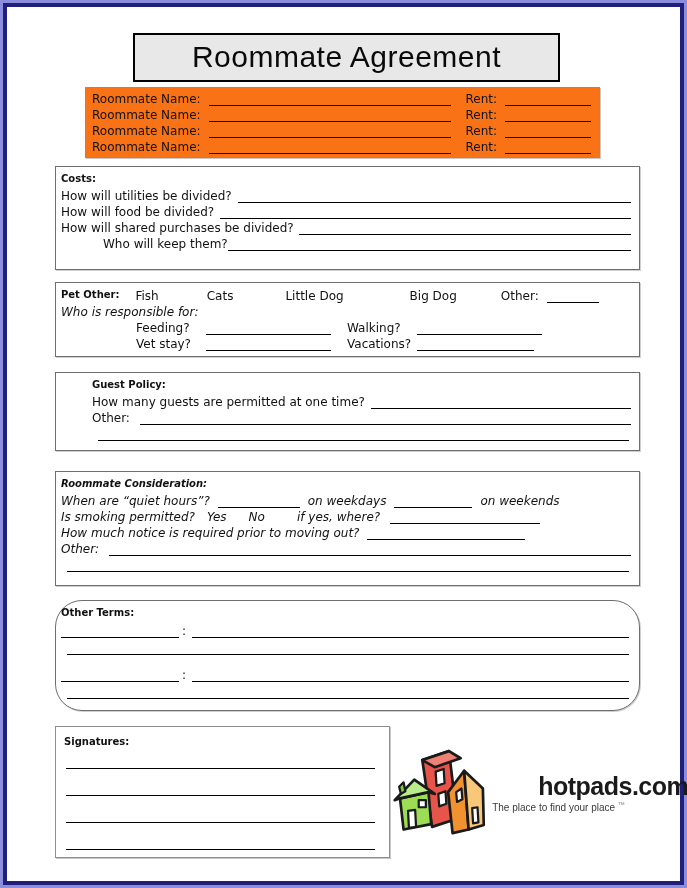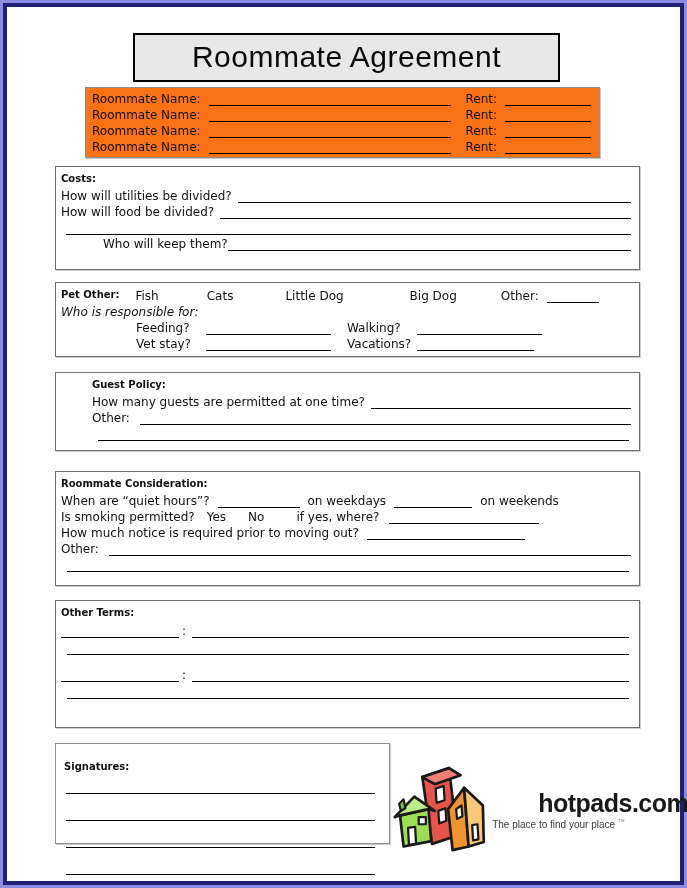--- a/index.html
+++ b/index.html
@@ -71,37 +71,37 @@
   }
   .heading { font-weight:bold; font-size:10px; height:17px; display:flex; align-items:center; }
   .italic { font-style:italic; }
   .indent42 { margin-left:42px; }
   .indent75 { margin-left:75px; }
   .fullline { margin:0 2px 0 6px; }
   
   .costs   { margin-top:8px;  padding-bottom:18px; }
   .pets    { margin-top:12px; padding-bottom:5px; }
   .guests  { margin-top:15px; padding-bottom:9px;padding-left:36px; }
-  .consid  { margin-top:20px; padding-bottom:13px; }
-  .terms   { margin-top:14px; padding-bottom:28px; }
+  .consid  { margin-top:20px; padding-bottom:13px;font-style:italic; }
+  .terms   { margin-top:14px; padding-bottom:11px;border-radius:27px; }
   .terms .row { height:17px; }
   .terms .spacer { height:10px; }
   .colon { margin:0 6px 0 3px; }
   
   .bottom-row {
     margin:15px 8px 0 48px;
     display:flex;
     align-items:flex-start;
   }
   .sig-box {
     box-sizing:border-box;
-    width:365px; height:101px;
+    width:365px; height:132px;
     border:1px solid #8e8e8e;
     box-shadow:1px 1px 0 #c8c8c8;
-    padding:14px 8px;
+    padding:6px 8px;
     font-size:12px;
     background:#fff;
   }
   .sig-line {
     height:0;
     border-bottom:1px solid #000;
     margin:26px 6px 0 2px;
   }
   .sig-line.first { margin-top:18px; }
   
@@ -173,20 +173,21 @@
     <div class="heading">Costs:</div>
     <div class="row">
       <span>How will utilities be divided?</span>
       <span class="bl grow" style="margin-left:6px;"></span>
     </div>
     <div class="row">
       <span>How will food be divided?</span>
       <span class="bl grow" style="margin-left:6px;"></span>
     </div>
     <div class="row">
+      <span>How will shared purchases be divided?</span>
       <span class="bl grow" style="margin-left:5px;"></span>
     </div>
     <div class="row">
       <span class="indent42">Who will keep them?</span>
       <span class="bl grow"></span>
     </div>
   </div>
 
   <div class="section pets">
     <div class="row" style="height:17px;">

